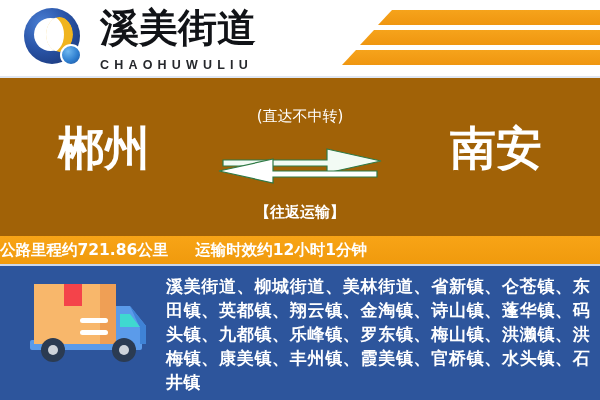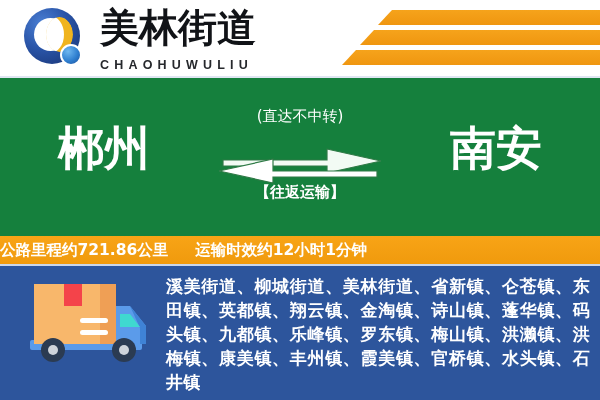--- a/index.html
+++ b/index.html
@@ -143,21 +143,21 @@
     clip-path: polygon(14px 0, 100% 0, 100% 100%, 0 100%);
   }
 
   
   .route-panel {
     position: absolute;
     left: 0;
     top: 76px;
     width: 600px;
     height: 160px;
-    background: #15803d;
+    background: #a16207;
     border-top: 2px solid #dfe6f2;
   }
   .city {
     position: absolute;
     top: 42px;
     font-family: "DejaVu Sans", "Liberation Sans", sans-serif;
     font-size: 46px;
     font-weight: bold;
     color: #ffffff;
     line-height: 56px;
@@ -175,21 +175,21 @@
     font-family: "DejaVu Sans", "Liberation Sans", sans-serif;
     font-size: 15px;
     color: #ffffff;
     line-height: 20px;
     white-space: nowrap;
   }
   .mid-note-bottom {
     position: absolute;
     left: 0;
     right: 0;
-    top: 104px;
+    top: 124px;
     text-align: center;
     font-family: "DejaVu Sans", "Liberation Sans", sans-serif;
     font-size: 15px;
     font-weight: bold;
     color: #ffffff;
     line-height: 20px;
     white-space: nowrap;
   }
   .arrow-wrap {
     position: absolute;
@@ -261,21 +261,21 @@
   <div class="header">
 
     <div class="logo-mark">
       <div class="logo-ring"></div>
       <div class="logo-inner"></div>
       <div class="logo-crescent"></div>
       <div class="logo-dot"></div>
     </div>
 
     <div class="brand-block">
-      <div class="brand-cn">美林街道</div>
+      <div class="brand-cn">溪美街道</div>
       <div class="brand-en">CHAOHUWULIU</div>
     </div>
 
     <div class="stripes">
       <div class="stripe s1"></div>
       <div class="stripe s2"></div>
       <div class="stripe s3"></div>
     </div>
 
   </div>

